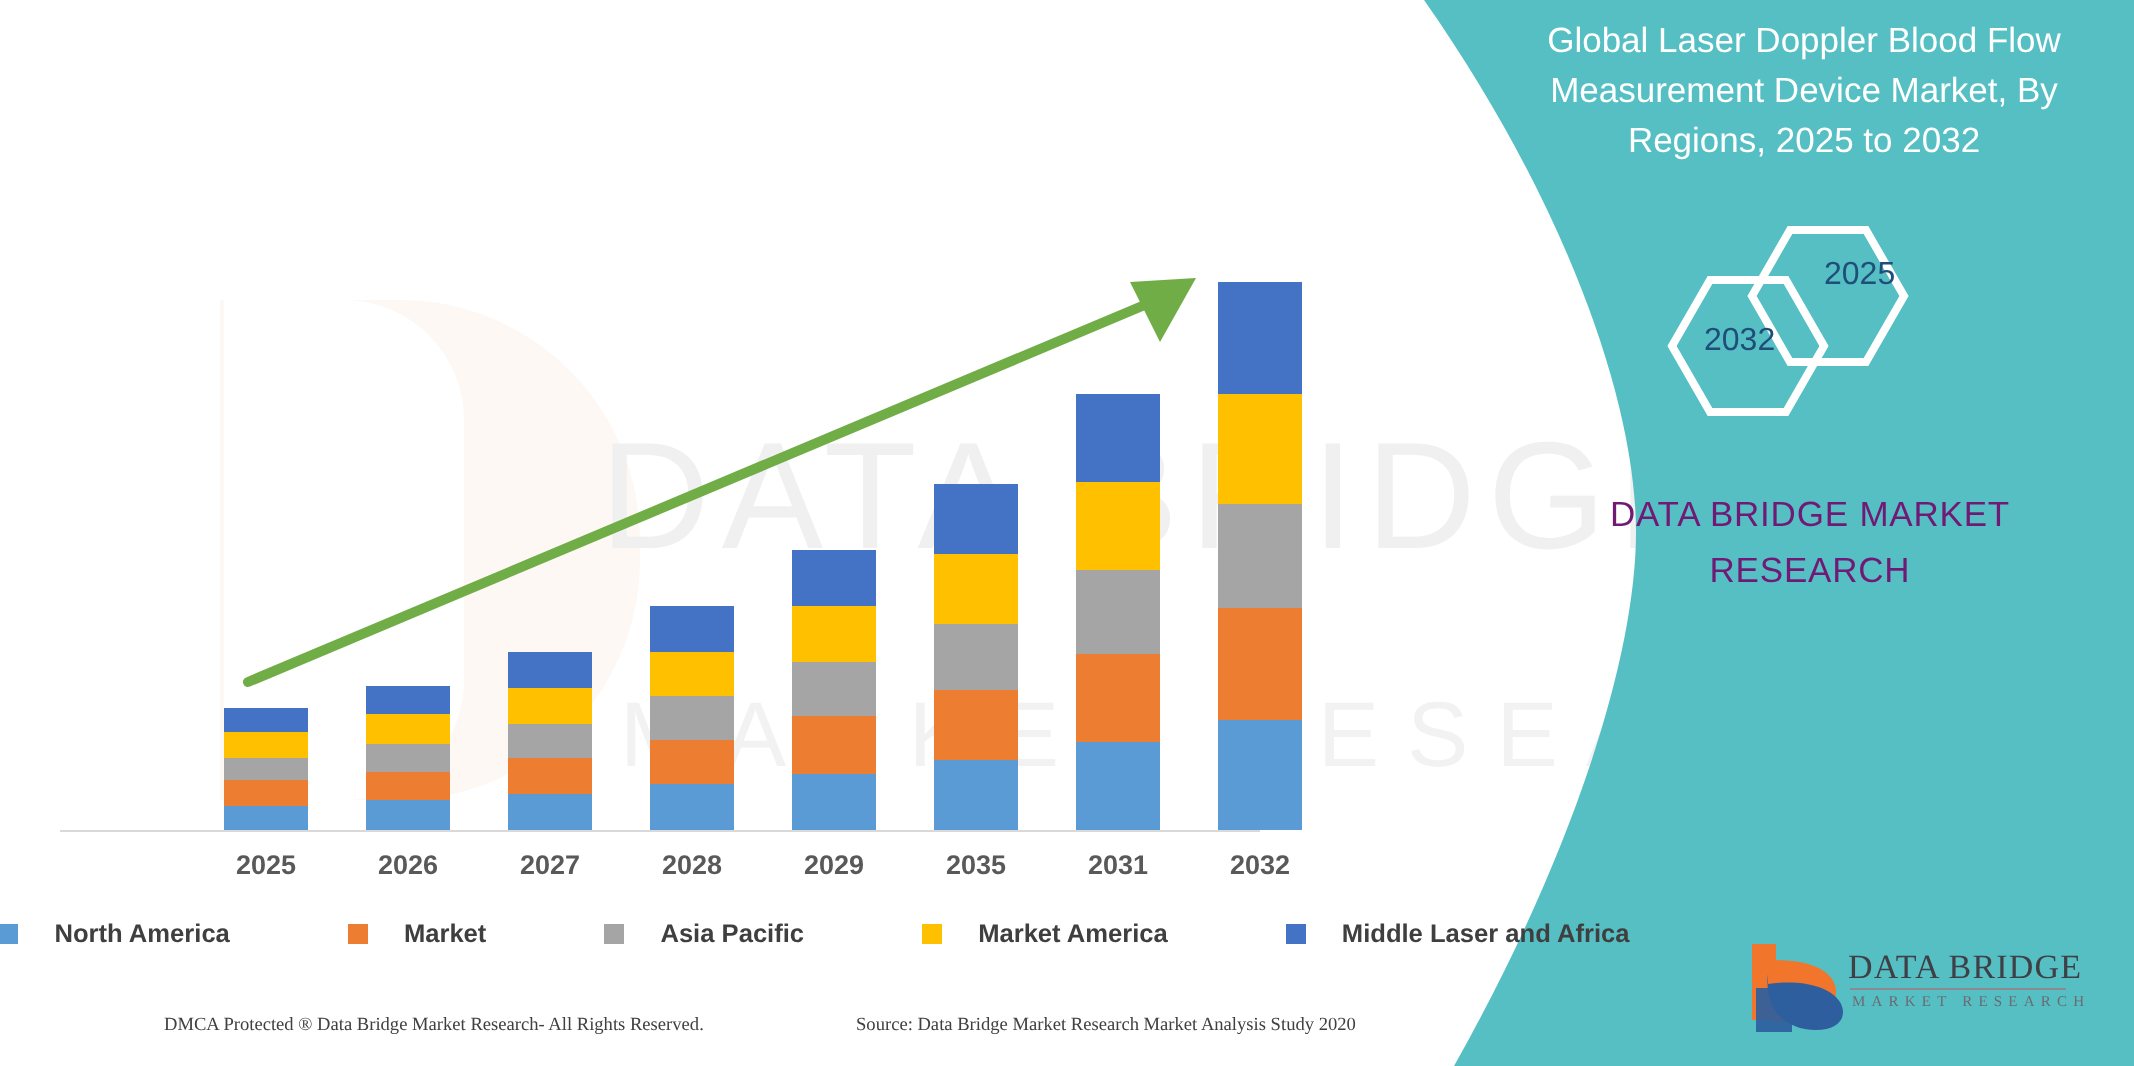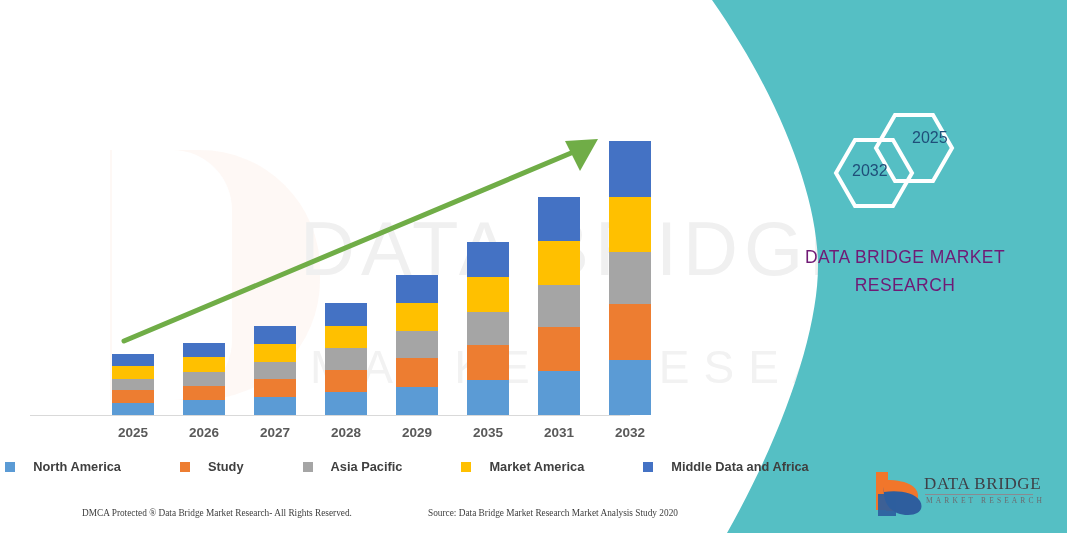--- a/index.html
+++ b/index.html
@@ -318,45 +318,46 @@
       <div class="xlabel" style="left: 600px;">2032</div>
     </div>
 
   <div class="legend" id="legend-layer">
       <div class="legend-item">
         <span class="legend-swatch" style="background: rgb(91, 155, 213);"></span>
         <span>North America</span>
       </div>
       <div class="legend-item">
         <span class="legend-swatch" style="background: rgb(237, 125, 49);"></span>
-        <span>Study</span>
+        <span>Market</span>
       </div>
       <div class="legend-item">
         <span class="legend-swatch" style="background: rgb(165, 165, 165);"></span>
         <span>Asia Pacific</span>
       </div>
       <div class="legend-item">
         <span class="legend-swatch" style="background: rgb(255, 192, 0);"></span>
         <span>Market America</span>
       </div>
       <div class="legend-item">
         <span class="legend-swatch" style="background: rgb(68, 114, 196);"></span>
-        <span>Middle Data and Africa</span>
+        <span>Middle Laser and Africa</span>
       </div>
     </div>
 
   <div class="footer">
     <span class="footer-left">DMCA Protected ® Data Bridge Market Research-  All Rights Reserved.</span>
     <span class="footer-right">Source: Data Bridge Market Research  Market Analysis Study 2020</span>
   </div>
 
   <svg class="teal-panel" viewBox="0 0 377 533" preserveAspectRatio="none">
     <path d="M 22,0 L 377,0 L 377,533 L 37,533 C 95,430 128,330 128,266 C 128,200 92,100 22,0 Z" fill="#55BFC4"></path>
   </svg>
 
+  <div class="panel-title">Global Laser Doppler Blood Flow Measurement Device Market, By Regions, 2025 to 2032</div>
 
   <svg class="hexes" viewBox="0 0 200 110">
     <polygon points="75,15 113,15 132,48 113,81 75,81 56,48" fill="none" stroke="#ffffff" stroke-width="4"></polygon>
     <polygon points="35,40 73,40 92,73 73,106 35,106 16,73" fill="none" stroke="#ffffff" stroke-width="4"></polygon>
   </svg>
   <div class="hex-label" style="left:852px; top:162px;">2032</div>
   <div class="hex-label" style="left:912px; top:129px;">2025</div>
 
   <div class="brand-text">DATA BRIDGE MARKET RESEARCH</div>
 

